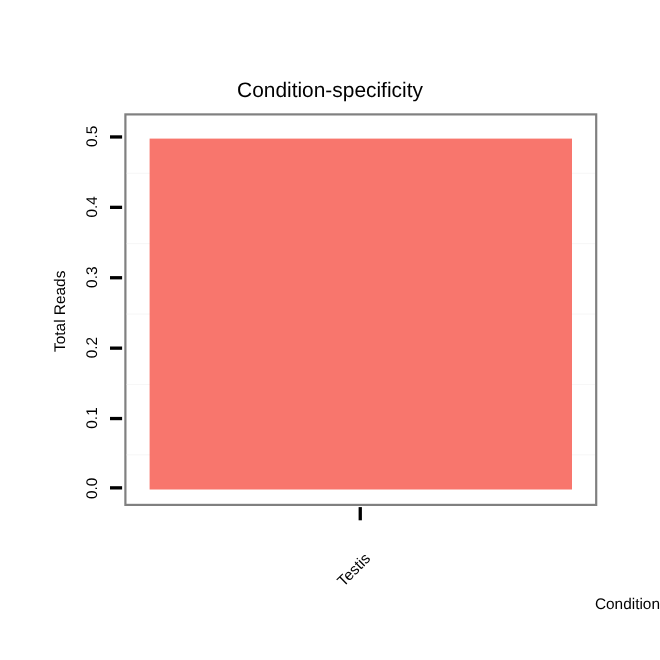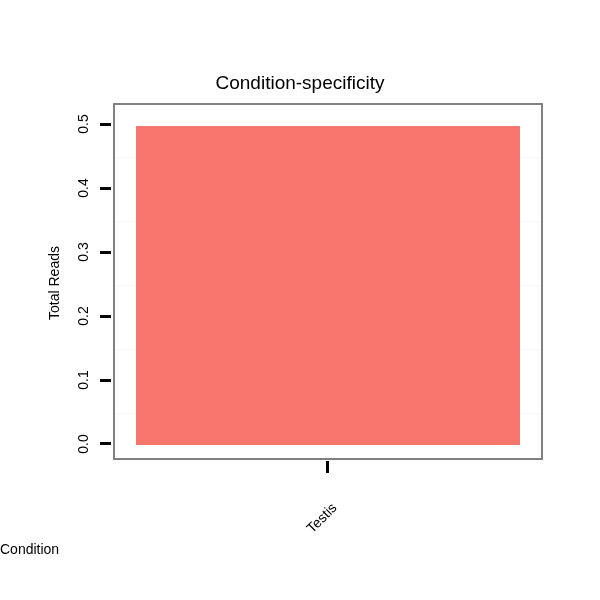--- a/index.html
+++ b/index.html
@@ -99,21 +99,21 @@
     line-height: 14px;
     color: #000000;
     white-space: nowrap;
     transform-origin: 50% 50%;
     transform: translate(-50%, -50%) rotate(-90deg);
   }
   .xlab {
     position: absolute;
     left: 0;
     width: 600px;
-    text-align: left;
+    text-align: right;
     font-size: 14px;
     line-height: 16px;
     color: #000000;
     white-space: nowrap;
   }
 </style>
 </head>
 <body>
 
 <div id="plot-root">

